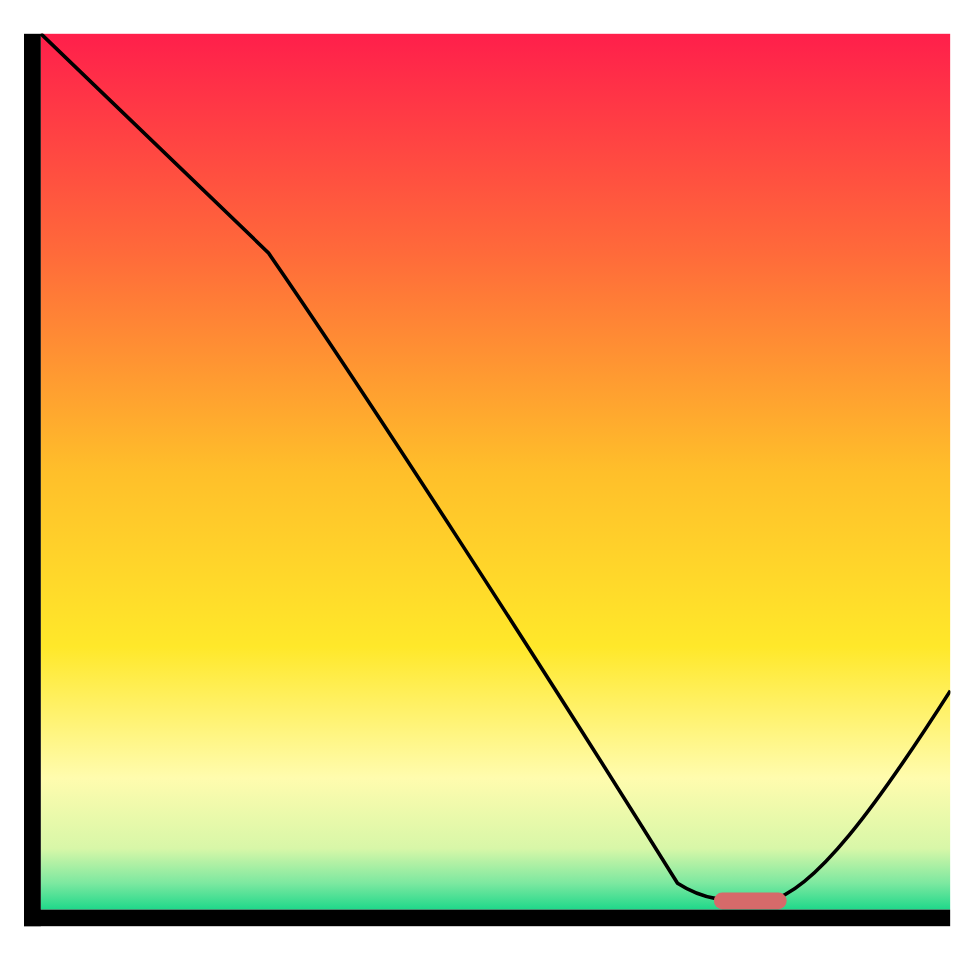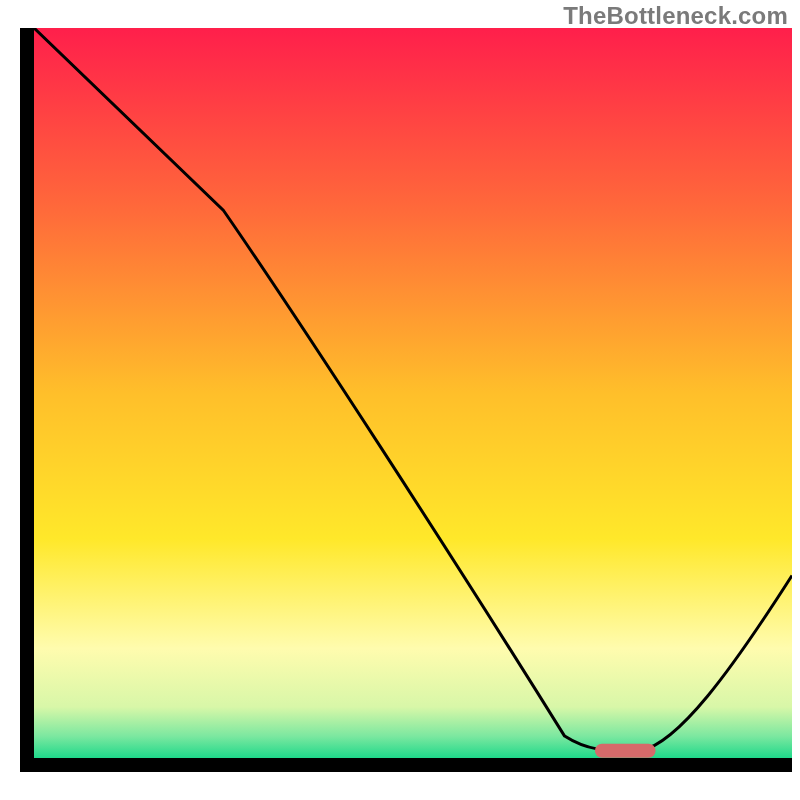--- a/index.html
+++ b/index.html
@@ -35,21 +35,20 @@
   svg {
     width: 100%;
     height: 100%;
     display: block;
   }
 </style>
 </head>
 <body>
 
 <div class="container">
-  <div class="attribution">TheBottleneck.com</div>
   <div class="plot-area">
     <svg id="chart-svg" viewBox="0 0 772 744" preserveAspectRatio="none">
         <defs>
           <linearGradient id="bg-grad" x1="0" y1="0" x2="0" y2="1">
             <stop offset="0%" stop-color="#ff1f4b"></stop>
             <stop offset="25%" stop-color="#ff6a3a"></stop>
             <stop offset="50%" stop-color="#ffbf2a"></stop>
             <stop offset="70%" stop-color="#ffe82a"></stop>
             <stop offset="85%" stop-color="#fffcae"></stop>
             <stop offset="93%" stop-color="#d8f7a8"></stop>

